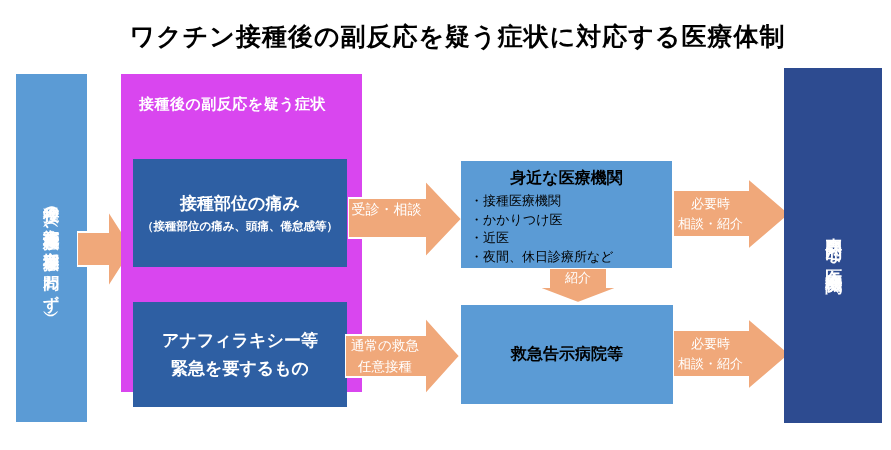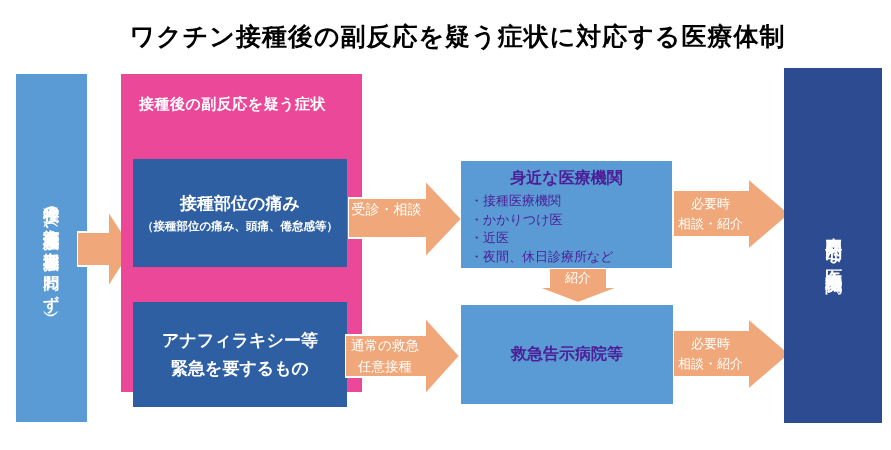--- a/index.html
+++ b/index.html
@@ -16,36 +16,36 @@
   
   .vbar{position:absolute;display:flex;align-items:center;justify-content:center;}
   .vbar.left{left:16px;top:74px;width:71px;height:348px;background:#5b9bd5;}
   .vbar.right{left:784px;top:68px;width:98px;height:355px;background:#2d4b90;}
   .vtext{
     writing-mode:vertical-rl;color:#fff;font-weight:bold;
     font-size:16px;letter-spacing:1px;line-height:1.1;
   }
   .vbar.right .vtext{font-size:17px;letter-spacing:3px;}
   
-  .panel{position:absolute;left:121px;top:74px;width:241px;height:318px;background:#ec4899;}
+  .panel{position:absolute;left:121px;top:74px;width:241px;height:318px;background:#d946ef;}
   .panel-header{
     position:absolute;left:18px;top:21px;color:#fff;font-weight:bold;font-size:15px;
     letter-spacing:0.5px;white-space:nowrap;
   }
   .dark-box{
     position:absolute;left:12px;width:214px;background:#2e5fa3;color:#fff;
     display:flex;flex-direction:column;align-items:center;justify-content:center;
     text-align:center;
   }
   .dark-box.mild{top:85px;height:108px;}
   .dark-box.emergency{top:228px;height:105px;font-size:17px;font-weight:bold;line-height:1.6;}
   .dark-box .box-title{font-size:17px;font-weight:bold;margin-bottom:4px;}
   .dark-box .box-sub{font-size:11.5px;font-weight:bold;white-space:nowrap;}
   
-  .mid-box{position:absolute;background:#5b9bd5;color:#4c1d95;}
+  .mid-box{position:absolute;background:#5b9bd5;color:#000000;}
   .mid-box.nearby{left:461px;top:161px;width:211px;height:107px;}
   .mid-box.nearby .mid-title{text-align:center;font-size:16px;font-weight:bold;margin-top:7px;}
   .bullet-list{margin:3px 0 0 0;padding:0 0 0 9px;list-style:none;}
   .bullet-list li{font-size:13px;line-height:18.5px;white-space:nowrap;}
   .mid-box.hospital{
     left:461px;top:305px;width:212px;height:99px;
     display:flex;align-items:center;justify-content:center;
     font-size:16px;font-weight:bold;
   }
   

